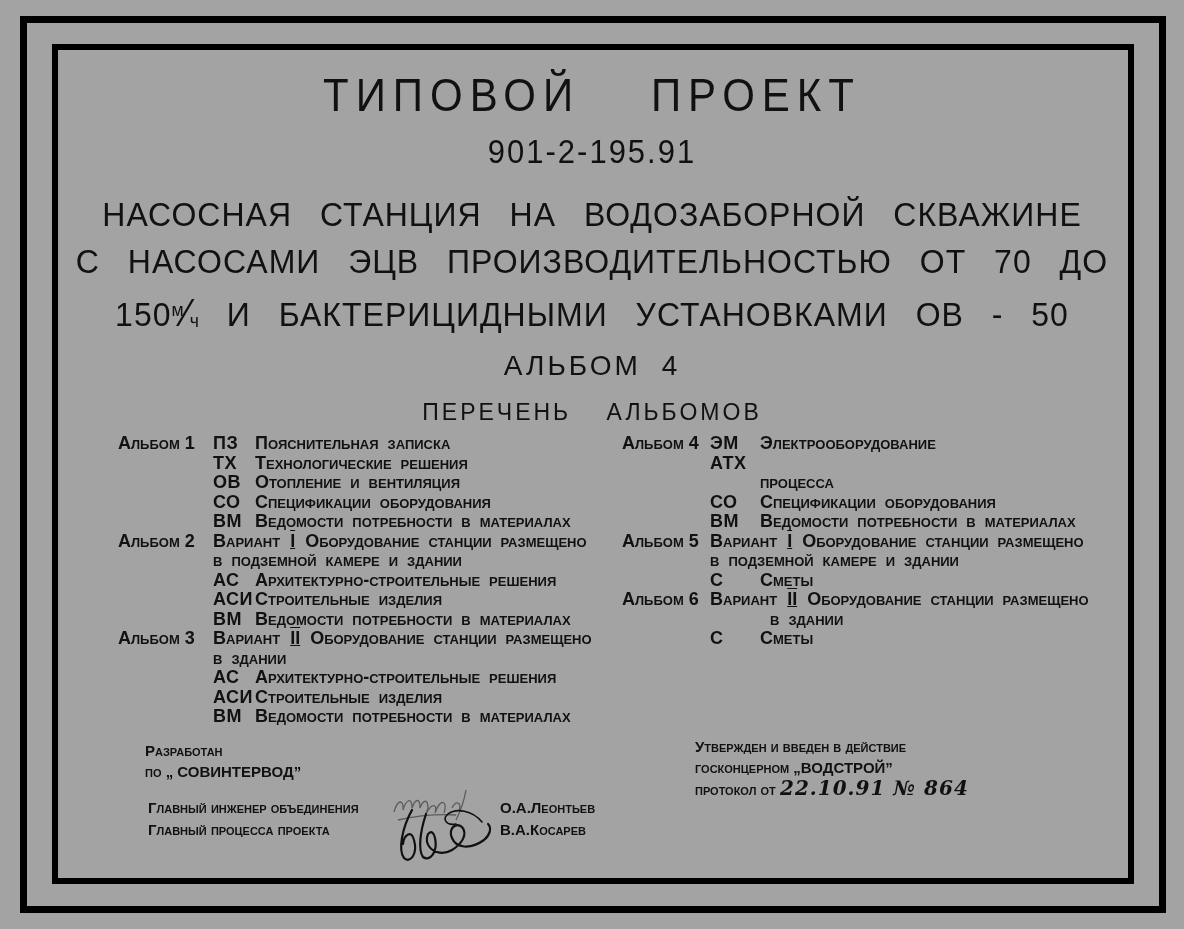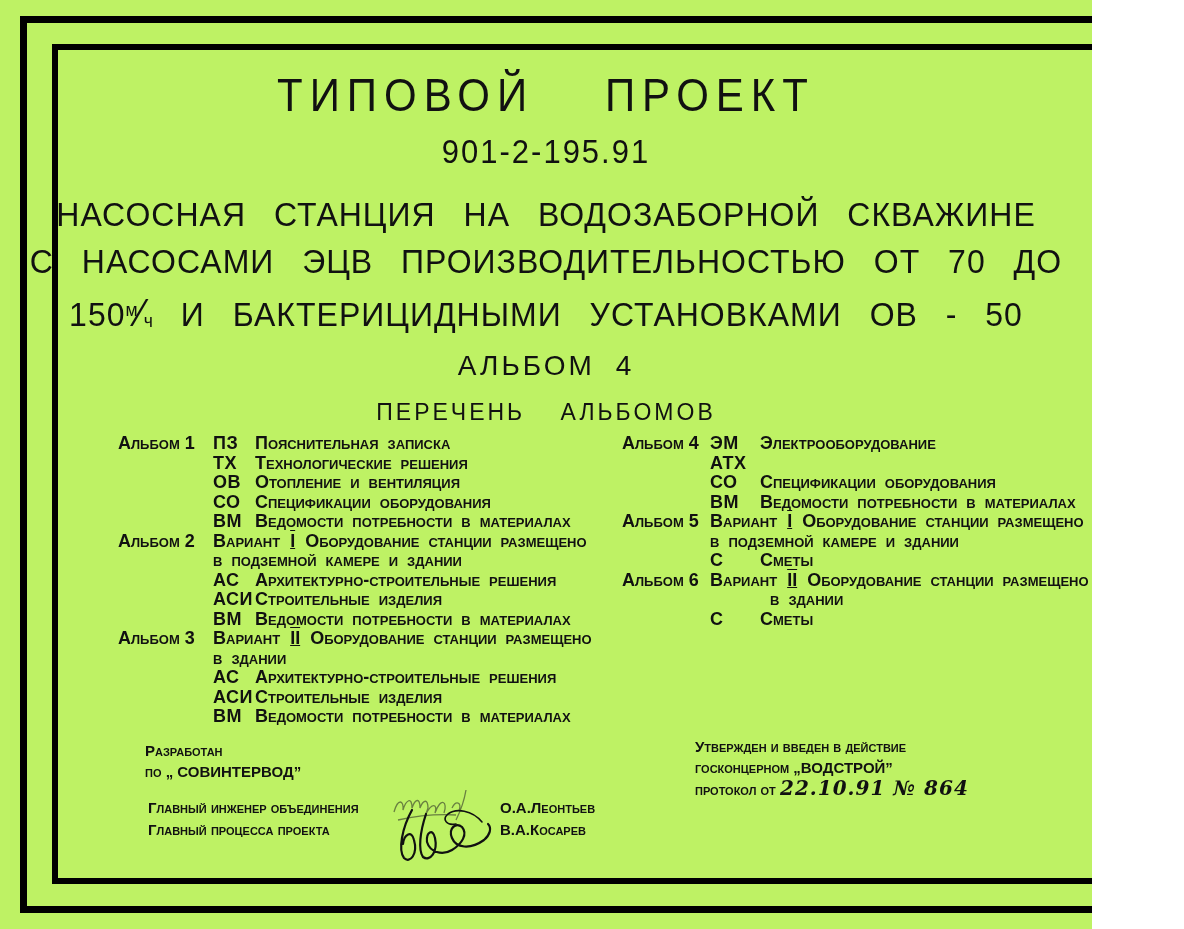--- a/index.html
+++ b/index.html
@@ -1,17 +1,17 @@
 <!DOCTYPE html>
 <html><head>
 <meta charset="utf-8">
 <style>
   html,body{margin:0;padding:0;background:#ffffff;}
   .page{
-    position:relative;width:1092px;height:929px;background:#bef264;
+    position:relative;width:1184px;height:929px;background:#a3a3a3;
     font-family:"Liberation Sans",sans-serif;color:#111;overflow:hidden;
   }
   .frame-outer{
     position:absolute;left:20px;top:16px;width:1146px;height:897px;
     border:7px solid #000;box-sizing:border-box;
   }
   .frame-inner{
     position:absolute;left:52px;top:44px;width:1082px;height:840px;
     border:6px solid #000;box-sizing:border-box;
   }
@@ -145,20 +145,24 @@
         <div class="cell label">Альбом 4</div>
         <div class="cell code">ЭМ</div>
         <div class="cell text">Электрооборудование</div>
       </div>
       <div class="row">
         <div class="cell label"></div>
         <div class="cell code">АТХ</div>
       </div>
       <div class="row">
         <div class="cell label"></div>
+        <div class="cell span ind1">процесса</div>
+      </div>
+      <div class="row">
+        <div class="cell label"></div>
         <div class="cell code">СО</div>
         <div class="cell text">Спецификации оборудования</div>
       </div>
       <div class="row">
         <div class="cell label"></div>
         <div class="cell code">ВМ</div>
         <div class="cell text">Ведомости потребности в материалах</div>
       </div>
       <div class="row">
         <div class="cell label">Альбом 5</div>

